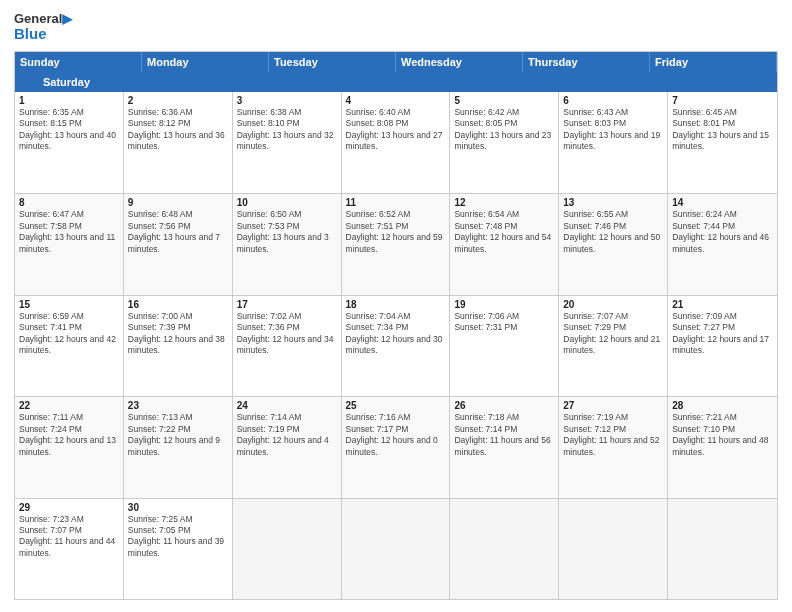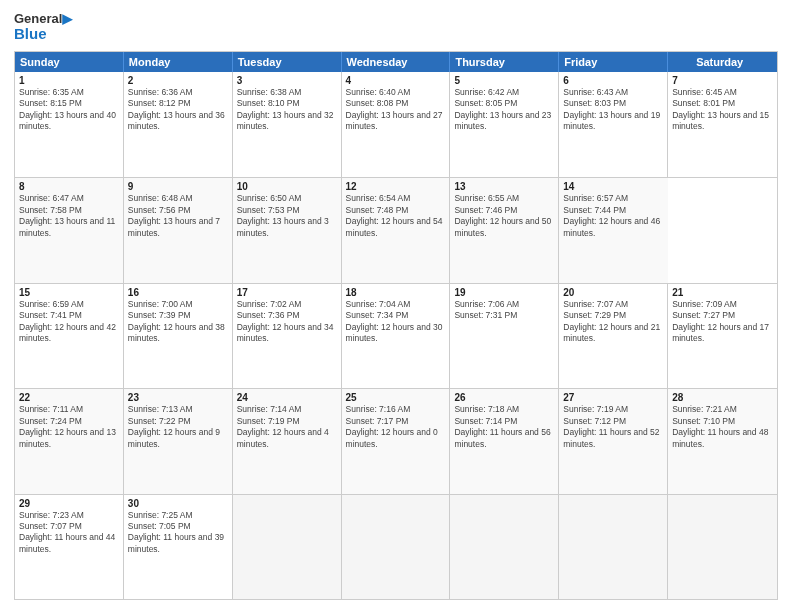--- a/index.html
+++ b/index.html
@@ -41,21 +41,21 @@
       color: #444;
     }
     .calendar {
       flex: 1;
       display: flex;
       flex-direction: column;
       border: 1px solid #ccc;
     }
     .cal-header {
       display: grid;
-      grid-template-columns: repeat(7, 1fr);
+      grid-template-columns: repeat(6, 1fr);
       background: #2a6ebb;
     }
     .cal-header-cell {
       color: #fff;
       font-size: 11px;
       font-weight: bold;
       padding: 4px 5px;
       border-right: 1px solid #4a8edd;
       text-align: left;
     }
@@ -180,34 +180,40 @@
         <span class="cell-text">Sunset: 7:56 PM</span><br>
         <span class="cell-text">Daylight: 13 hours and 7 minutes.</span>
       </div>
           <div class="cal-cell alt">
         <span class="day-num">10</span>
         <span class="cell-text">Sunrise: 6:50 AM</span><br>
         <span class="cell-text">Sunset: 7:53 PM</span><br>
         <span class="cell-text">Daylight: 13 hours and 3 minutes.</span>
       </div>
           <div class="cal-cell alt">
+        <span class="day-num">11</span>
+        <span class="cell-text">Sunrise: 6:52 AM</span><br>
+        <span class="cell-text">Sunset: 7:51 PM</span><br>
+        <span class="cell-text">Daylight: 12 hours and 59 minutes.</span>
+      </div>
+          <div class="cal-cell alt">
         <span class="day-num">12</span>
         <span class="cell-text">Sunrise: 6:54 AM</span><br>
         <span class="cell-text">Sunset: 7:48 PM</span><br>
         <span class="cell-text">Daylight: 12 hours and 54 minutes.</span>
       </div>
           <div class="cal-cell alt">
         <span class="day-num">13</span>
         <span class="cell-text">Sunrise: 6:55 AM</span><br>
         <span class="cell-text">Sunset: 7:46 PM</span><br>
         <span class="cell-text">Daylight: 12 hours and 50 minutes.</span>
       </div>
           <div class="cal-cell alt">
         <span class="day-num">14</span>
-        <span class="cell-text">Sunrise: 6:57 AM</span><br>
+        <span class="cell-text">Sunrise: 6:24 AM</span><br>
         <span class="cell-text">Sunset: 7:44 PM</span><br>
         <span class="cell-text">Daylight: 12 hours and 46 minutes.</span>
       </div>
         </div>
         <div class="cal-row">
           <div class="cal-cell">
         <span class="day-num">15</span>
         <span class="cell-text">Sunrise: 6:59 AM</span><br>
         <span class="cell-text">Sunset: 7:41 PM</span><br>
         <span class="cell-text">Daylight: 12 hours and 42 minutes.</span>

